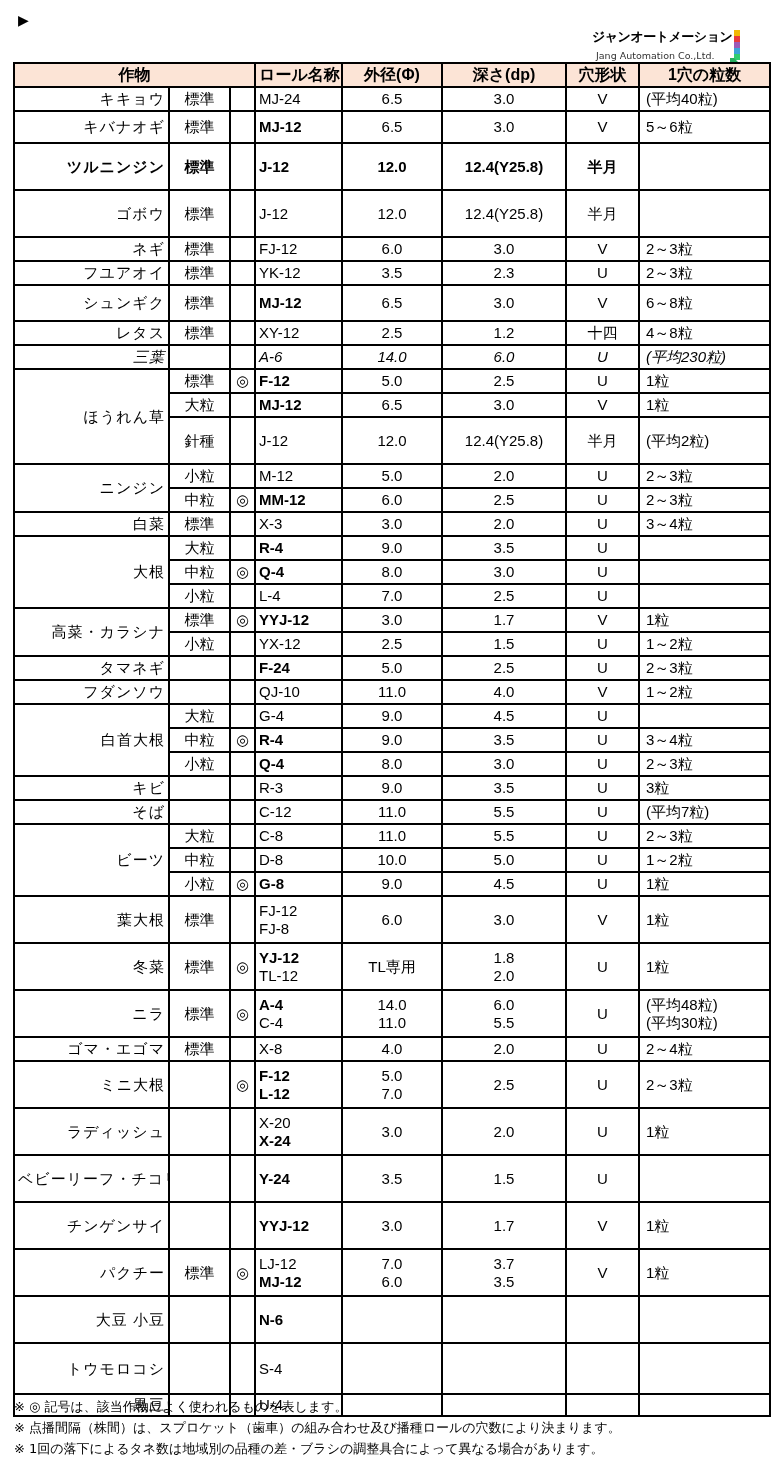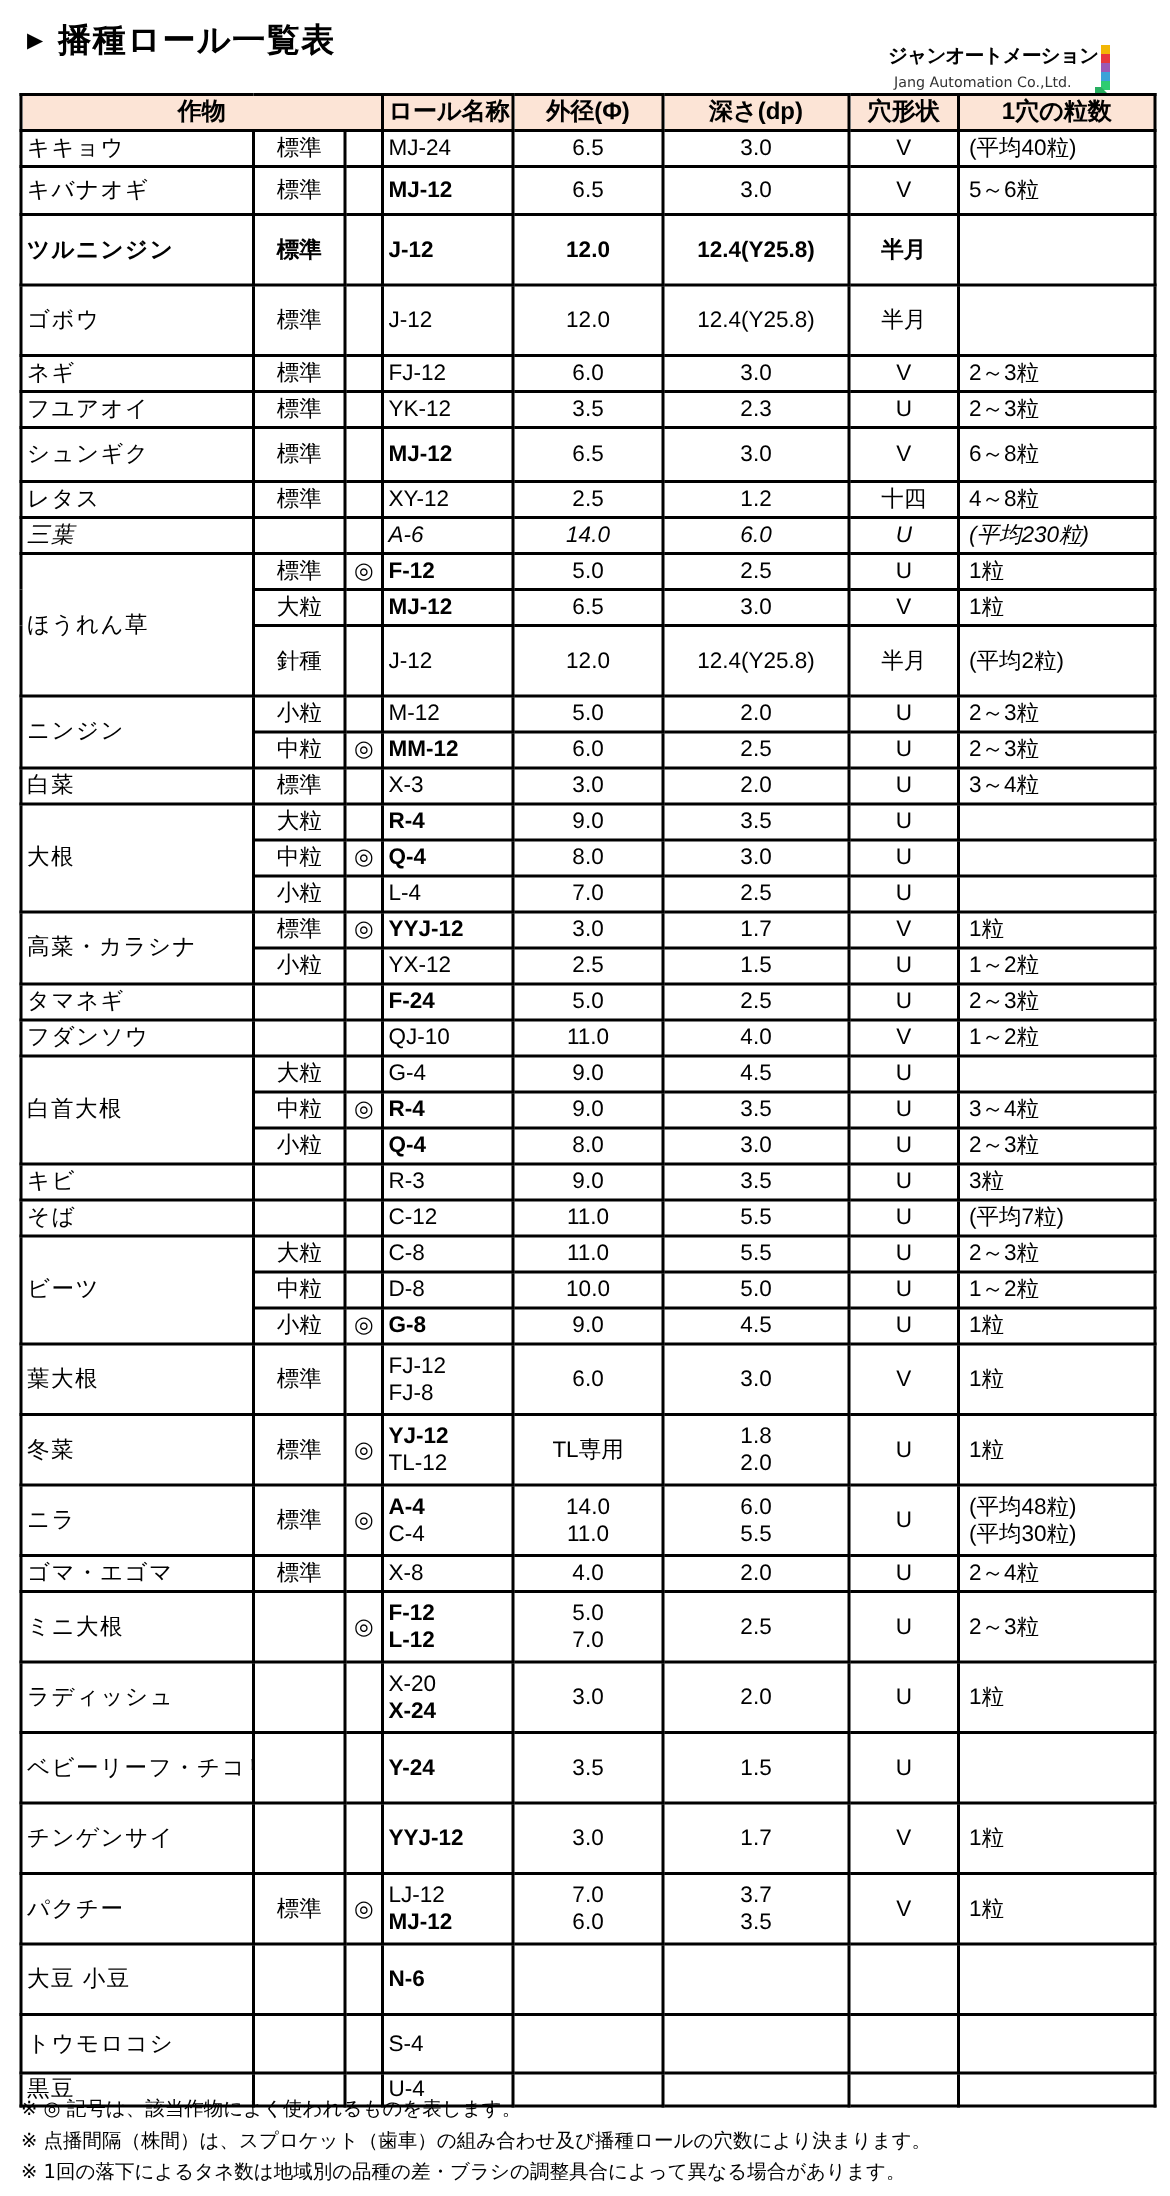--- a/index.html
+++ b/index.html
@@ -10,37 +10,36 @@
   .title-text { font-size:22px; font-weight:bold; letter-spacing:1px; }
   .logo { position:absolute; left:592px; top:28px; width:160px; height:40px; }
   .logo-jp { position:absolute; left:0; top:0; font-size:13px; font-weight:bold; letter-spacing:-0.5px; }
   .logo-en { position:absolute; left:4px; top:22px; font-size:9.5px; color:#333; }
   .logo-mark { position:absolute; left:138px; top:2px; width:12px; height:34px; }
   table.roll { position:absolute; left:13px; top:62px; border-collapse:collapse; table-layout:fixed;
                width:756px; font-family:"Liberation Sans Narrow","Liberation Sans",sans-serif; }
   table.roll td, table.roll th { border:2px solid #000; padding:0 3px; font-size:15px; line-height:18px;
                white-space:nowrap; overflow:hidden; }
   table.roll th { background:#fce4d6; font-weight:bold; font-size:16px; height:22px; text-align:center; }
-  .c-crop { text-align:left; font-size:16px; letter-spacing:1px; }
+  .c-crop { text-align:right; font-size:16px; letter-spacing:1px; }
   .c-grade { text-align:center; font-size:16px; }
   .c-mark { text-align:center; font-size:15px; padding:0 !important; }
   .c-roll { text-align:left; }
   .c-num { text-align:center; }
   .c-shape { text-align:center; }
   .c-seeds { text-align:left; padding-left:6px !important; }
   .bold { font-weight:bold; }
   .line { display:block; }
   .notes { position:absolute; left:14px; top:1396px; font-size:13px; line-height:21px; }
 </style>
 </head>
 <body>
 
 <div class="title-wrap">
   <span class="title-arrow">▶</span>
-  <span class="title-text">播種ロール一覧表</span>
 </div>
 
 <div class="logo">
   <span class="logo-jp">ジャンオートメーション</span>
   <span class="logo-en">Jang Automation Co.,Ltd.</span>
   <svg class="logo-mark" viewBox="0 0 12 34">
     <rect x="4" y="0" width="6" height="6" fill="#f2b705"></rect>
     <rect x="4" y="6" width="6" height="6" fill="#e8383d"></rect>
     <rect x="4" y="12" width="6" height="6" fill="#9b59b6"></rect>
     <rect x="4" y="18" width="6" height="6" fill="#3aa3d8"></rect>
@@ -787,21 +786,21 @@
           <span class="line"></span>
         </td>
         <td class="c-num">
           <span class="line"></span>
         </td>
         <td class="c-shape"><span></span></td>
         <td class="c-seeds">
           <span class="line"></span>
         </td>
       </tr>
-      <tr style="height: 39px; padding-left: 12px;">
+      <tr style="height: 51px; padding-left: 12px;">
         <td class="c-crop"><span>トウモロコシ</span></td>
         <td class="c-grade"><span></span></td>
         <td class="c-mark"><span></span></td>
         <td class="c-roll">
           <span class="line">S-4</span>
         </td>
         <td class="c-num">
           <span class="line"></span>
         </td>
         <td class="c-num">

